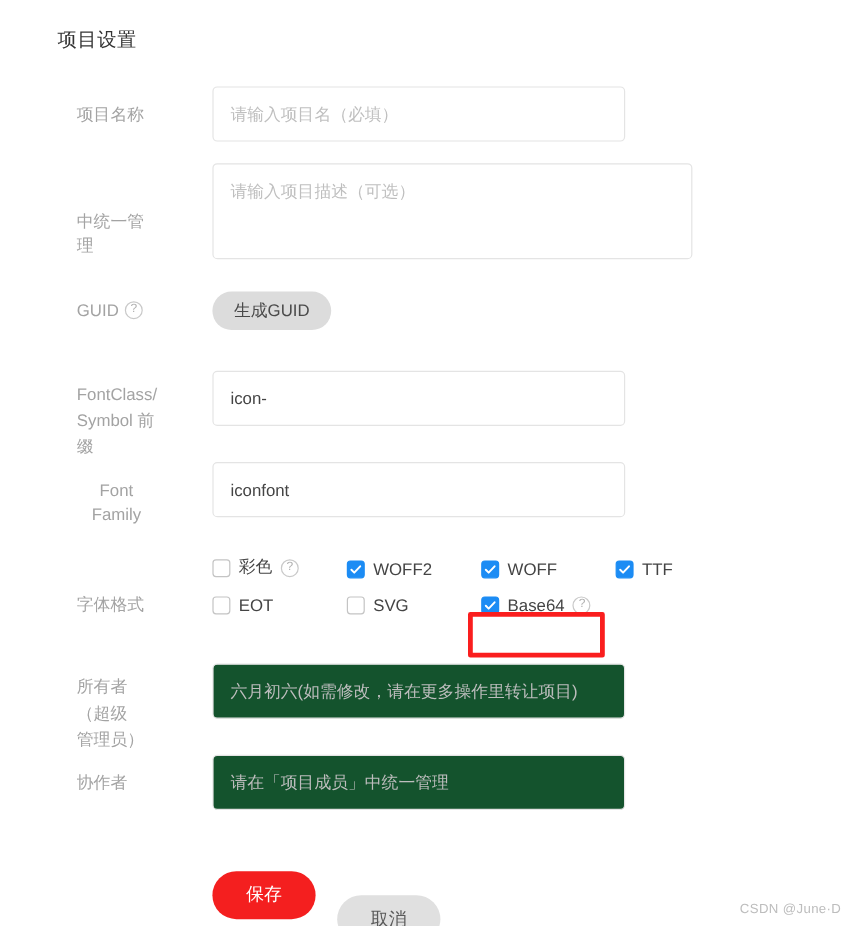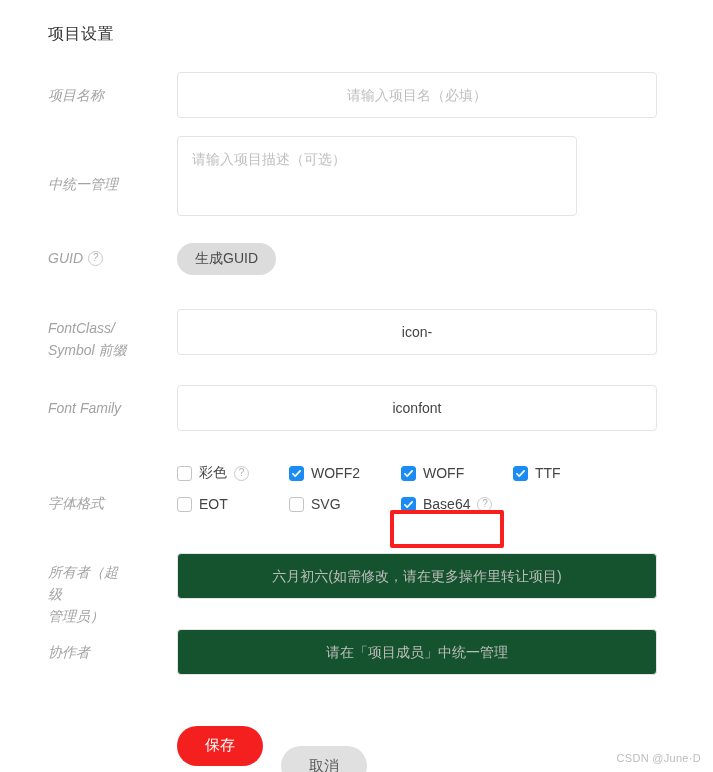--- a/index.html
+++ b/index.html
@@ -35,31 +35,30 @@
   }
 
   .form-row {
     position: relative;
     display: flex;
     align-items: flex-start;
   }
 
   .field-label {
     width: 130px;
-    padding-left: 48px;
+    padding-left: 64px;
     box-sizing: border-box;
     font-size: 14px;
     line-height: 20px;
     color: #a3a3a3;
     flex: 0 0 130px;
     display: flex;
     align-items: center;
     gap: 5px;
     flex-wrap: wrap;
-    font-style: italic;
   }
 
   .field-control {
     flex: 1 1 auto;
     padding-left: 47px;
   }
 
   .help-icon {
     display: inline-flex;
     align-items: center;
@@ -69,32 +68,31 @@
     border: 1px solid #c9c9c9;
     border-radius: 50%;
     font-size: 10px;
     line-height: 1;
     color: #b0b0b0;
     box-sizing: border-box;
     flex: 0 0 auto;
   }
 
   .text-input {
-    width: 480px;
+    width: 344px;
     height: 46px;
     box-sizing: border-box;
     border: 1px solid #e4e4e4;
     border-radius: 4px;
     background: #ffffff;
     font-family: "Liberation Sans", "DejaVu Sans", sans-serif;
     font-size: 14px;
     color: #444444;
     padding: 0 14px;
     outline: none;
-    text-align: center;
   }
   .text-input::placeholder { color: #bfbfbf; }
 
   .text-input.disabled {
     background: #14532d;
     color: #bdbdbd;
   }
   .text-input.disabled::placeholder { color: #bdbdbd; }
 
   .textarea-input {
@@ -130,21 +128,21 @@
   }
 
   .checkbox-grid {
     display: flex;
     flex-direction: column;
     gap: 14px;
     padding-top: 3px;
   }
   .checkbox-line {
     display: flex;
-    align-items: center;
+    align-items: flex-end;
   }
   .checkbox-item {
     display: flex;
     align-items: center;
     gap: 7px;
     width: 112px;
     flex: 0 0 112px;
     font-size: 14px;
     color: #444444;
     cursor: pointer;

